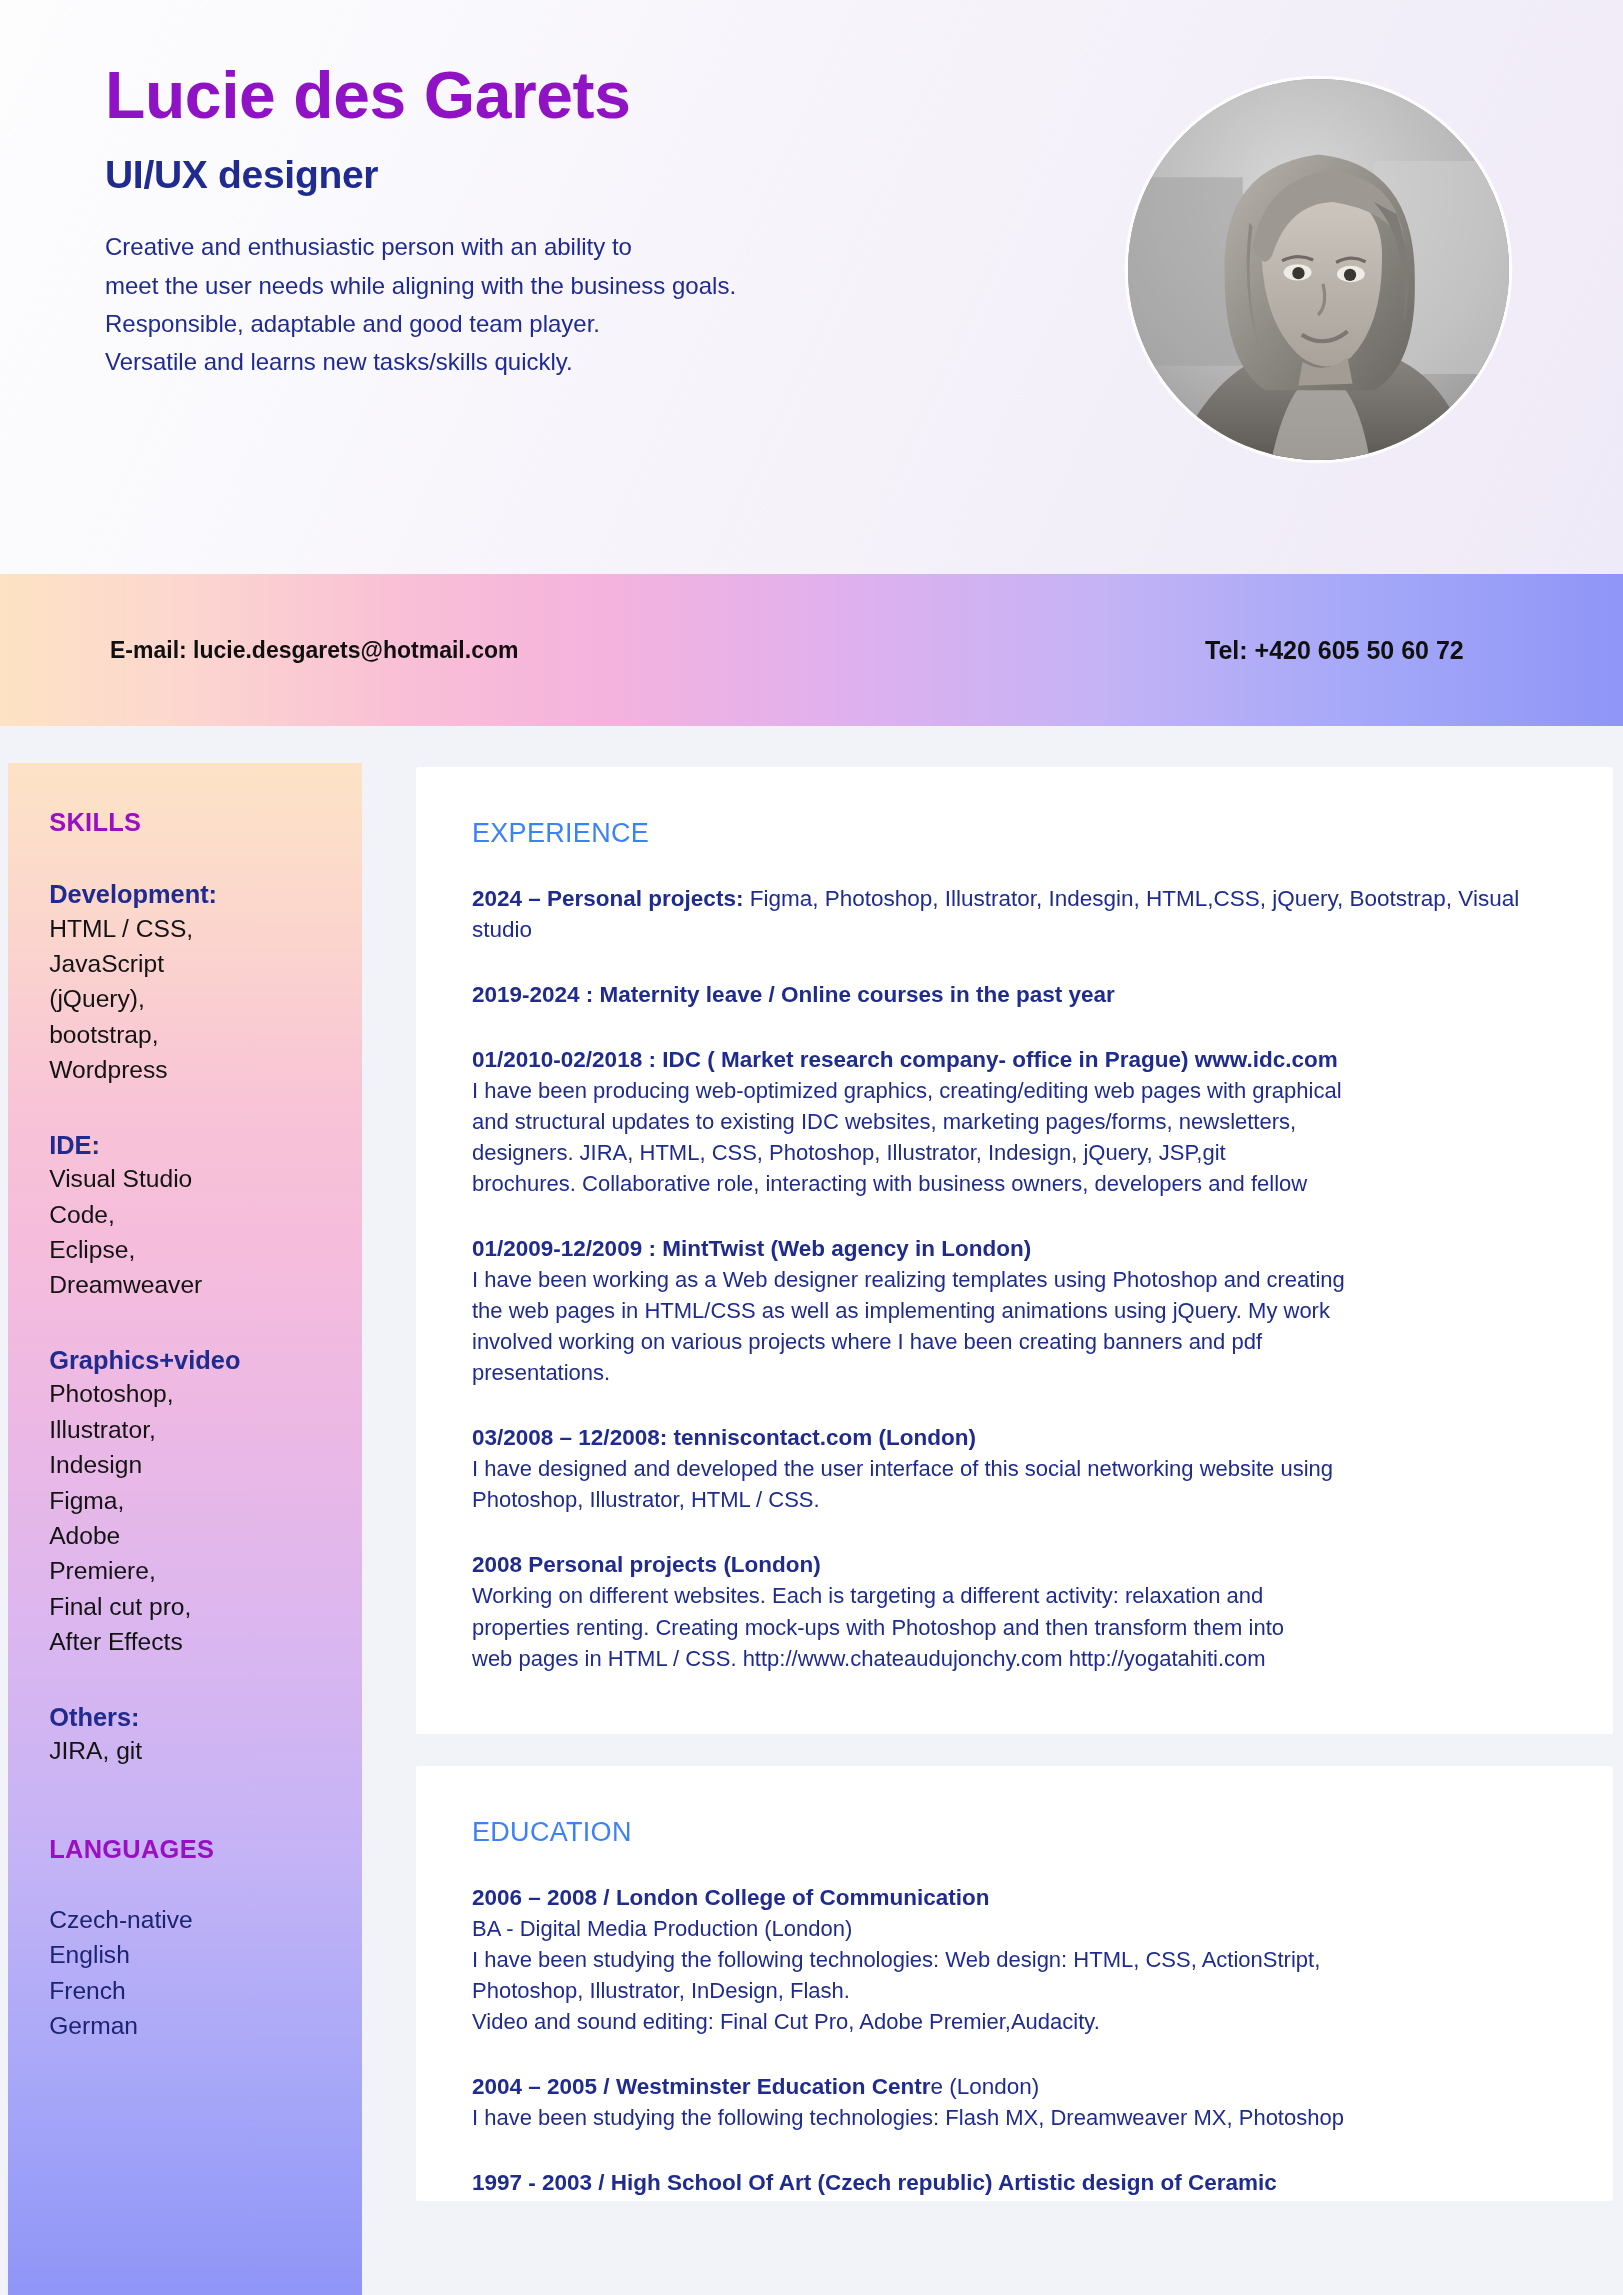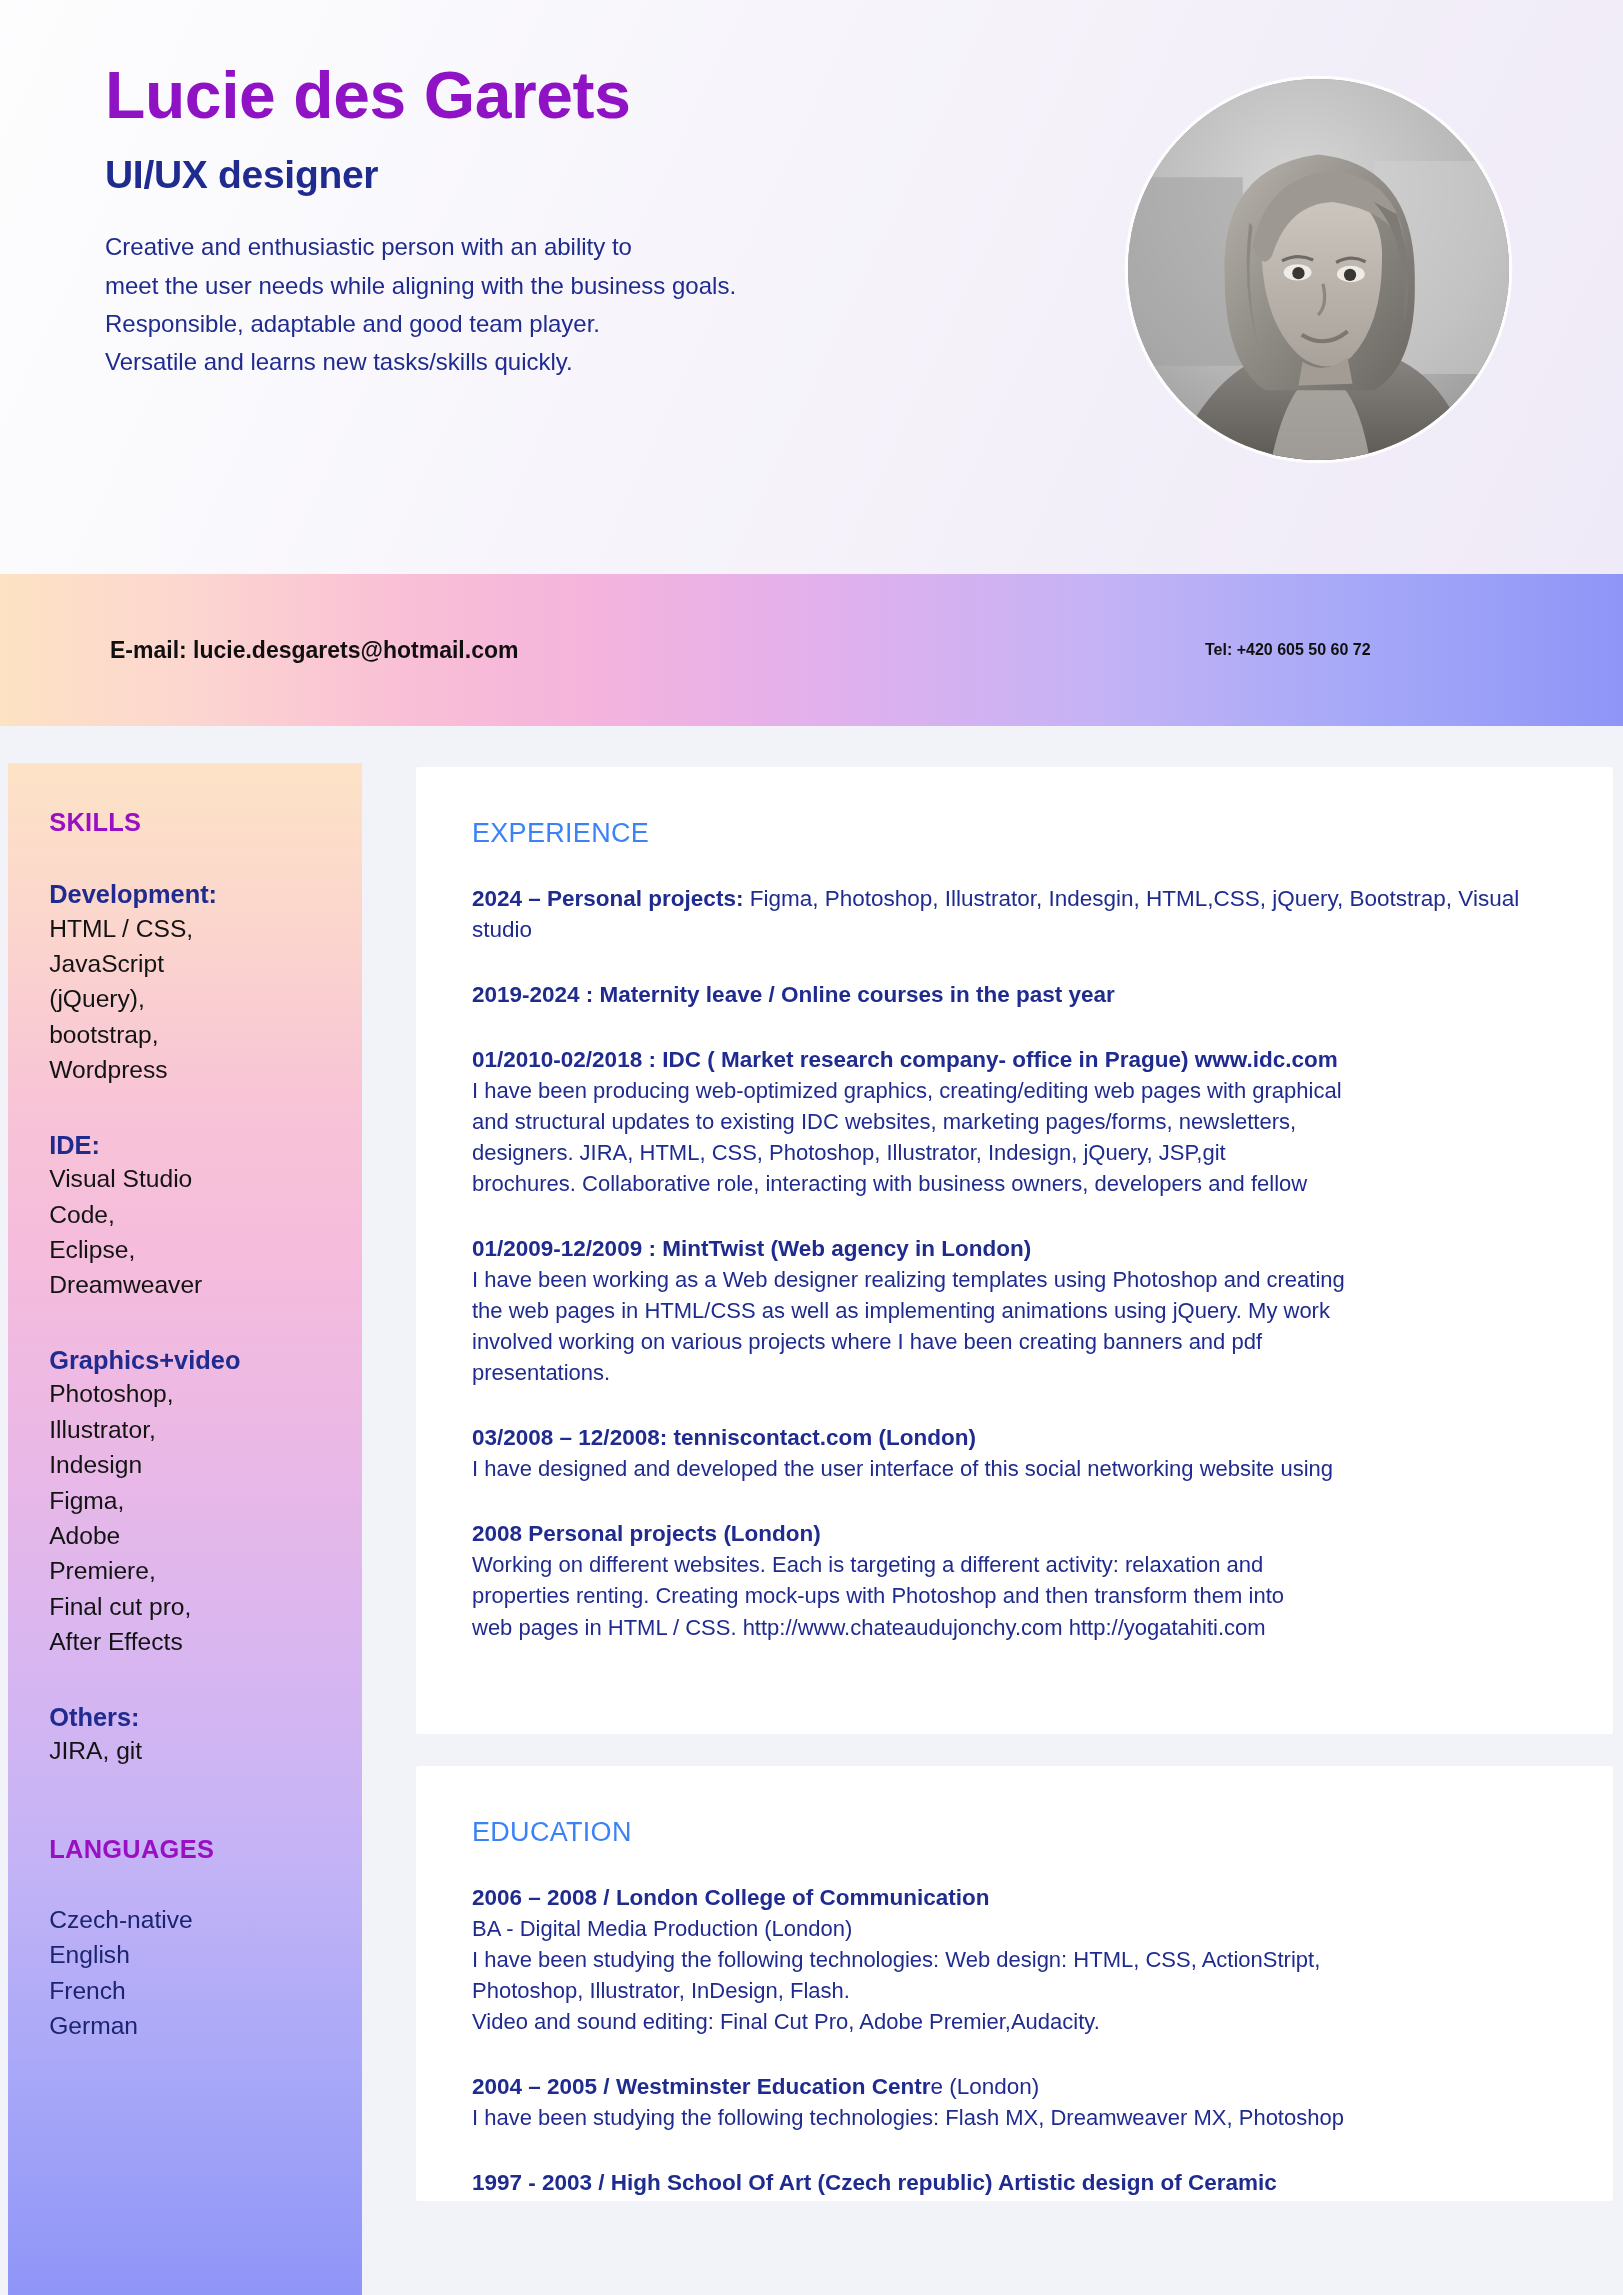--- a/index.html
+++ b/index.html
@@ -82,21 +82,21 @@
   .contact-email {
     position: absolute;
     left: 110px;
     font-size: 23px;
     font-weight: bold;
     color: #101010;
   }
   .contact-tel {
     position: absolute;
     left: 1205px;
-    font-size: 16px;
+    font-size: 25px;
     font-weight: bold;
     color: #101010;
   }
 
   
   .body-area {
     position: absolute;
     left: 0; top: 726px;
     width: 1385px; height: 1570px;
     background: #f2f2f9;
@@ -352,20 +352,21 @@
           <div class="nowrap">presentations.</div>
         </div>
       </div>
 
       <div class="entry">
         <div class="entry-head">
           <span>03/2008 – 12/2008: tenniscontact.com (London)</span>
         </div>
         <div class="entry-body">
           <div class="nowrap">I have designed and developed the user interface of this social networking website using</div>
+          <div class="nowrap">Photoshop, Illustrator, HTML / CSS.</div>
         </div>
       </div>
 
       <div class="entry">
         <div class="entry-head">
           <span>2008   Personal projects (London)</span>
         </div>
         <div class="entry-body">
           <div class="nowrap">Working on different websites. Each is targeting a different activity: relaxation and</div>
           <div class="nowrap">properties renting. Creating mock-ups with Photoshop and then transform them into</div>

